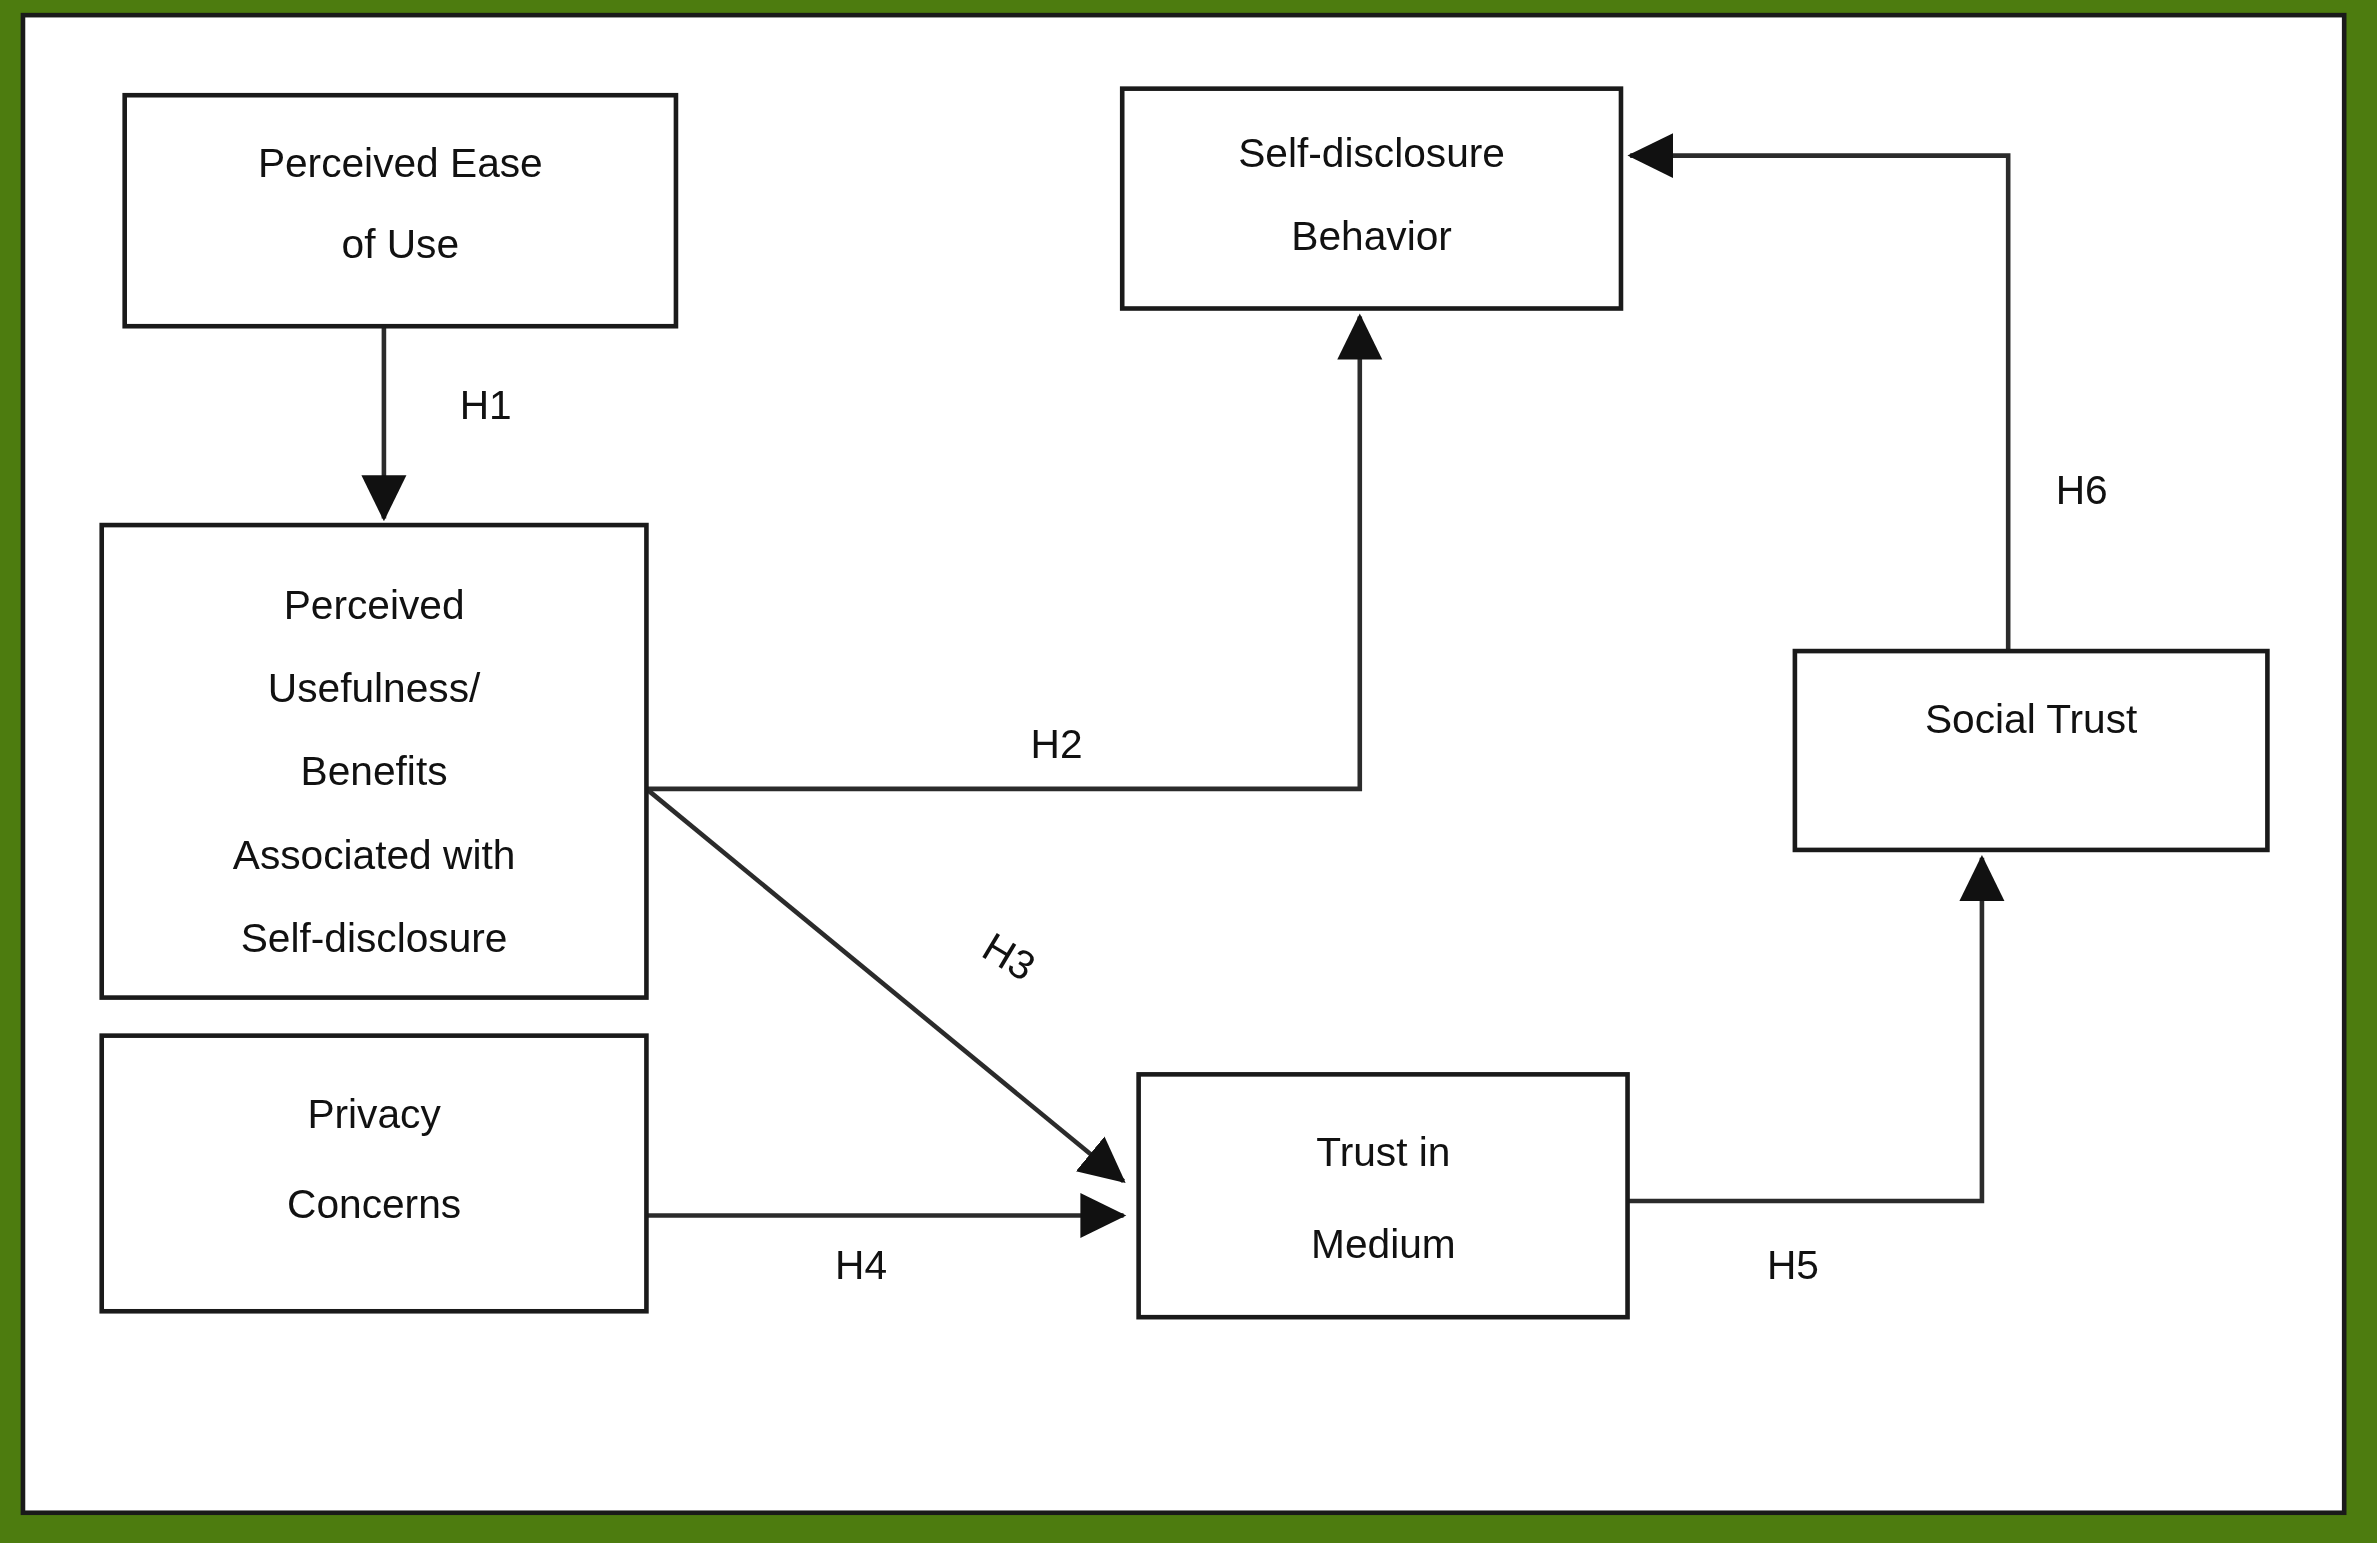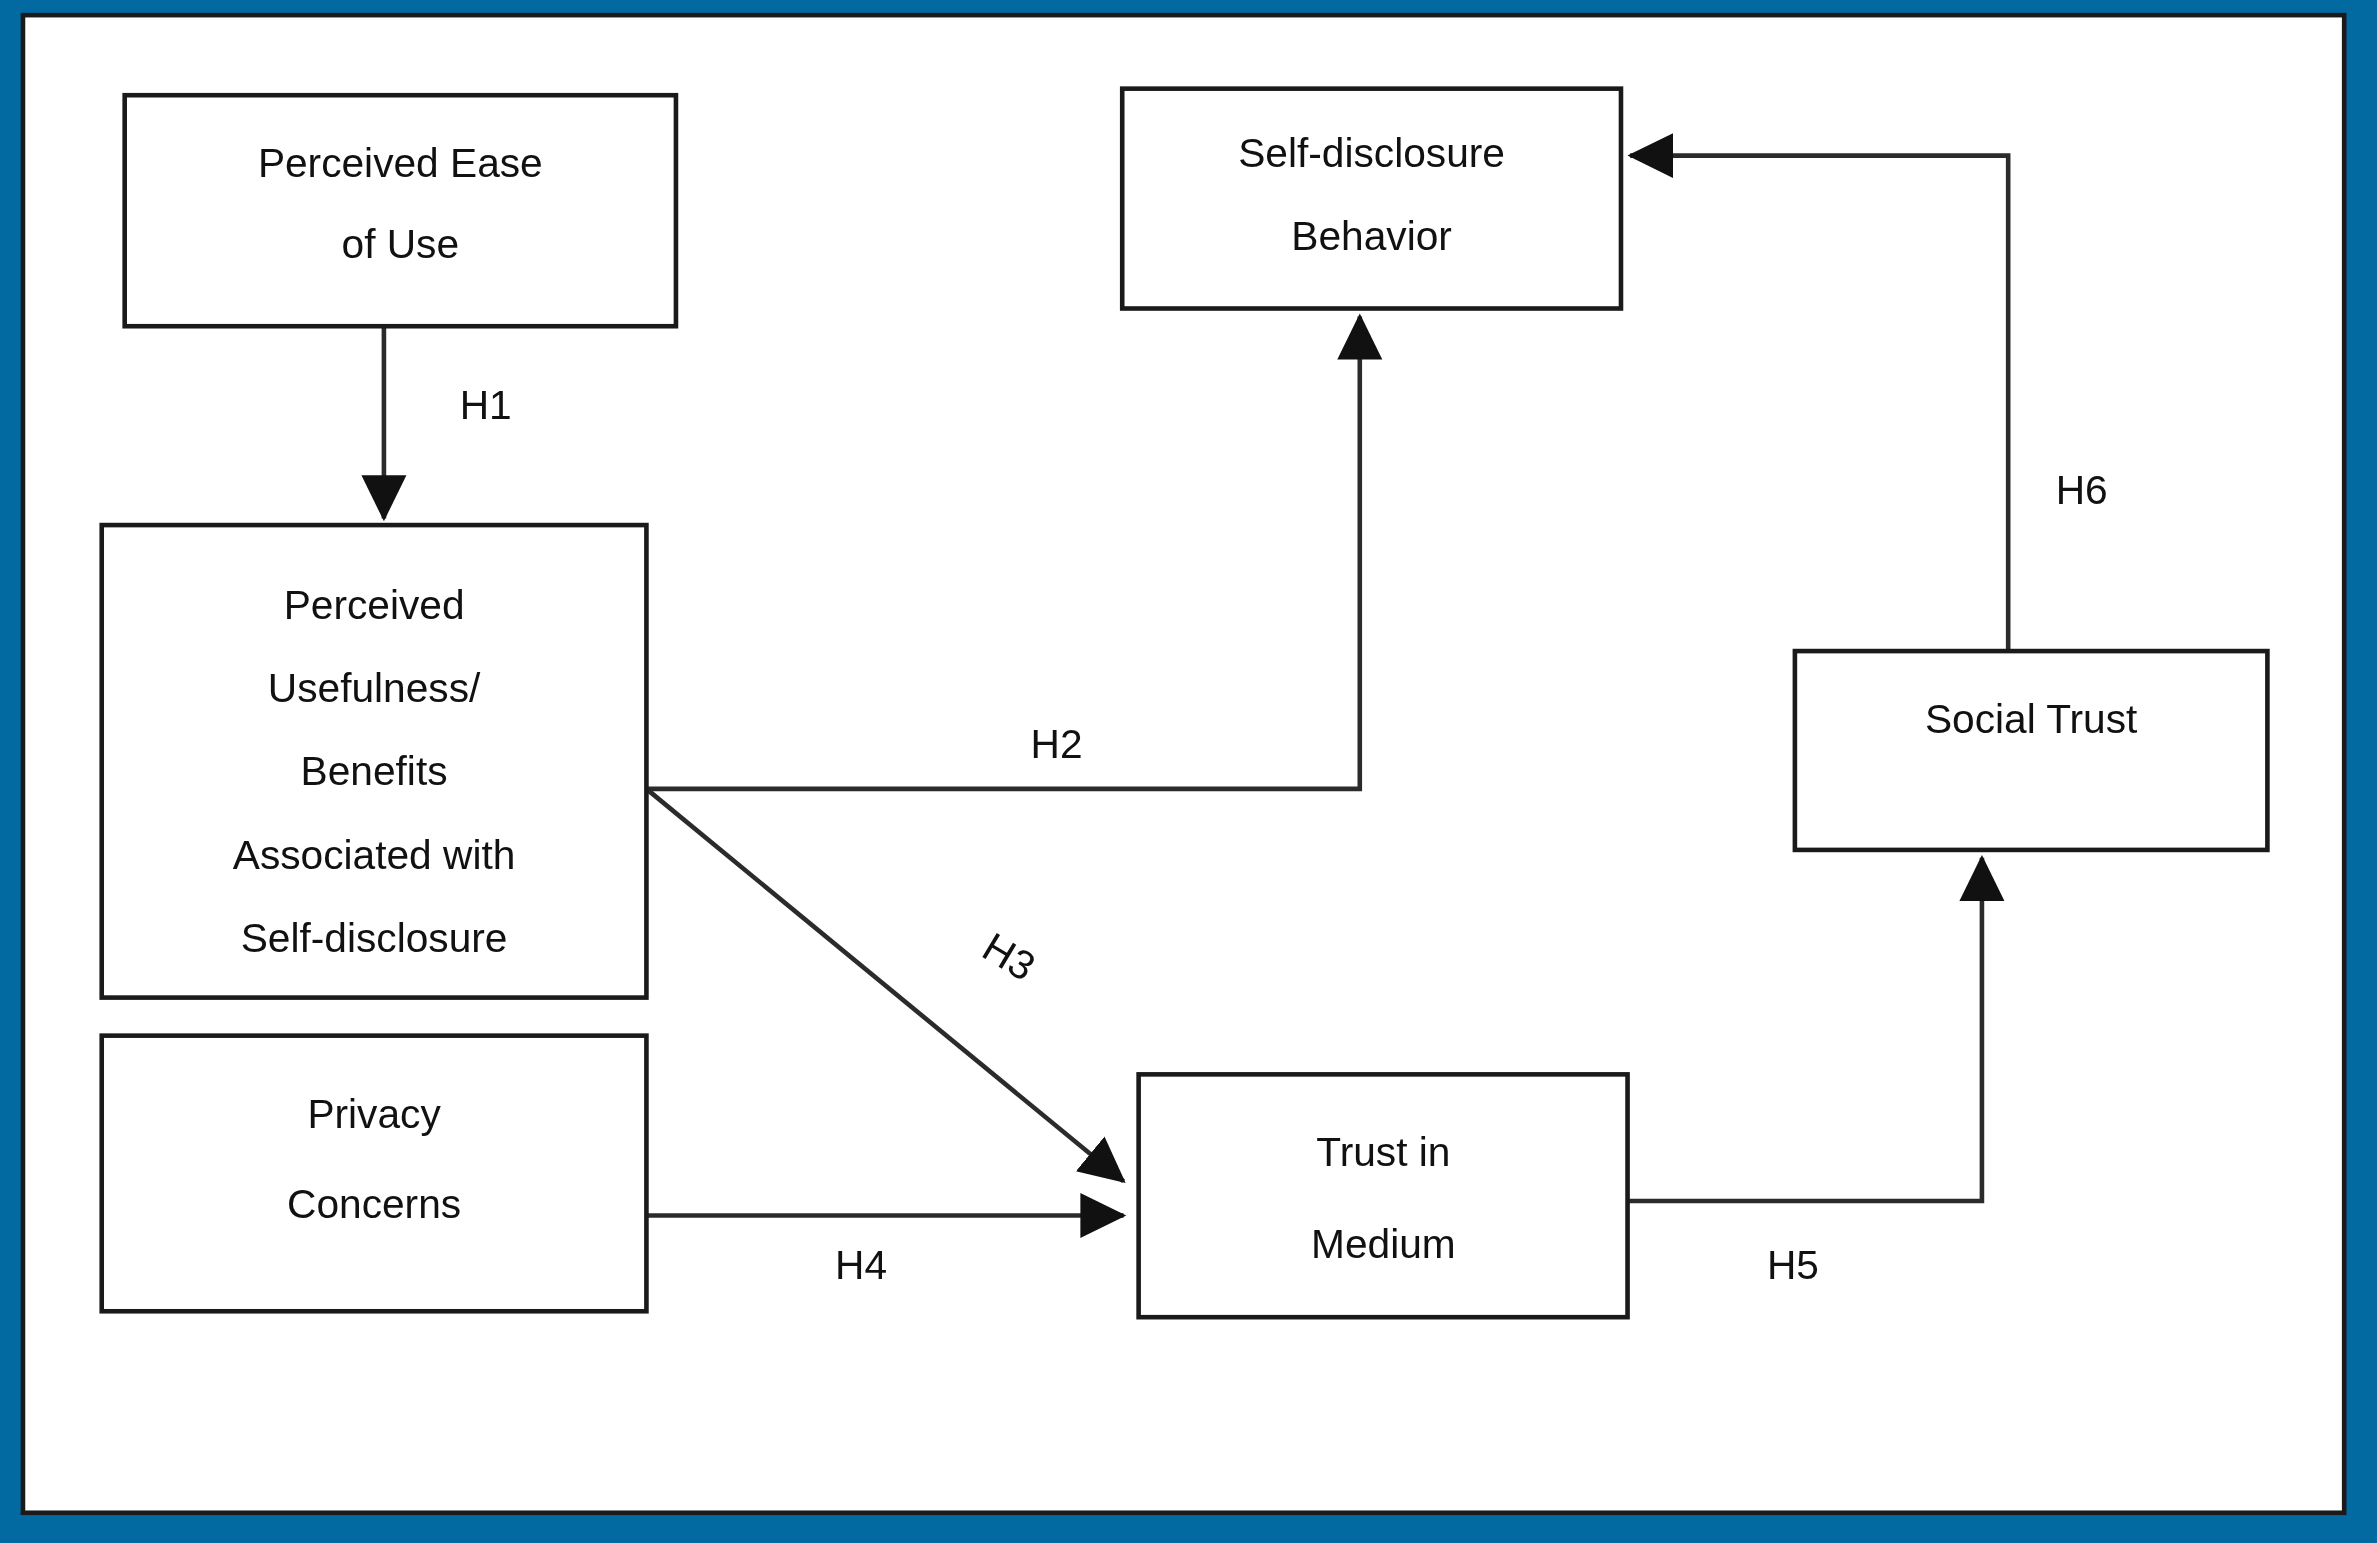--- a/index.html
+++ b/index.html
@@ -8,21 +8,21 @@
     padding: 0;
     background: #ffffff;
   }
   body {
     font-family: "Liberation Sans", sans-serif;
   }
   #diagram-root {
     position: relative;
     width: 2377px;
     height: 1543px;
-    background: #0369a1;
+    background: #4d7c0f;
     overflow: hidden;
   }
   #diagram-svg {
     position: absolute;
     left: 0;
     top: 0;
     width: 2377px;
     height: 1543px;
   }
   .frame-rect {

